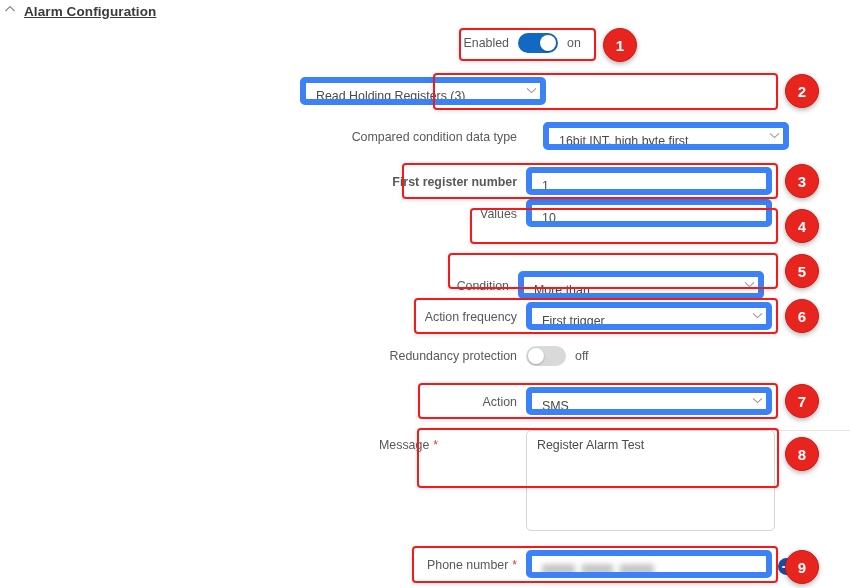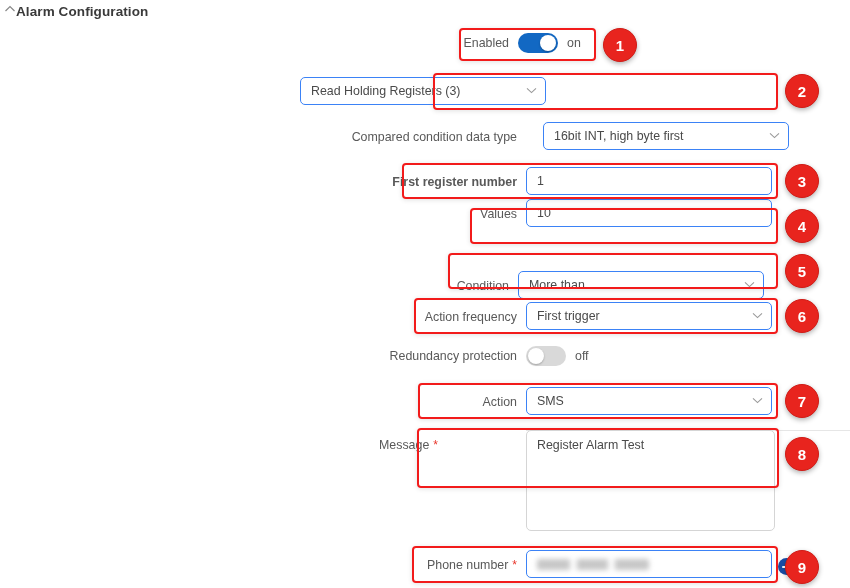--- a/index.html
+++ b/index.html
@@ -18,21 +18,22 @@
   }
 
   
   .section-header {
     position: absolute;
     left: 4px;
     top: 0px;
     height: 22px;
     display: flex;
     align-items: center;
-    gap: 0;
+    gap: 8px;
+    text-decoration: underline;
   }
   .chevron-up {
     width: 12px;
     height: 12px;
     position: relative;
     top: -2px;
     color: #888;
   }
   .chevron-up svg { display: block; }
   .section-title {
@@ -65,21 +66,21 @@
     margin-left: 4px;
   }
 
   .control {
     position: relative;
     box-sizing: border-box;
   }
   .input-box {
     width: 246px;
     height: 28px;
-    border: 1px solid #3b82f6;
+    border: 6px solid #3b82f6;
     border-radius: 5px;
     background: #ffffff;
     box-sizing: border-box;
     font-size: 12.4px;
     color: #4a4a4a;
     line-height: 26px;
     padding: 0 26px 0 10px;
     white-space: nowrap;
     overflow: hidden;
   }

